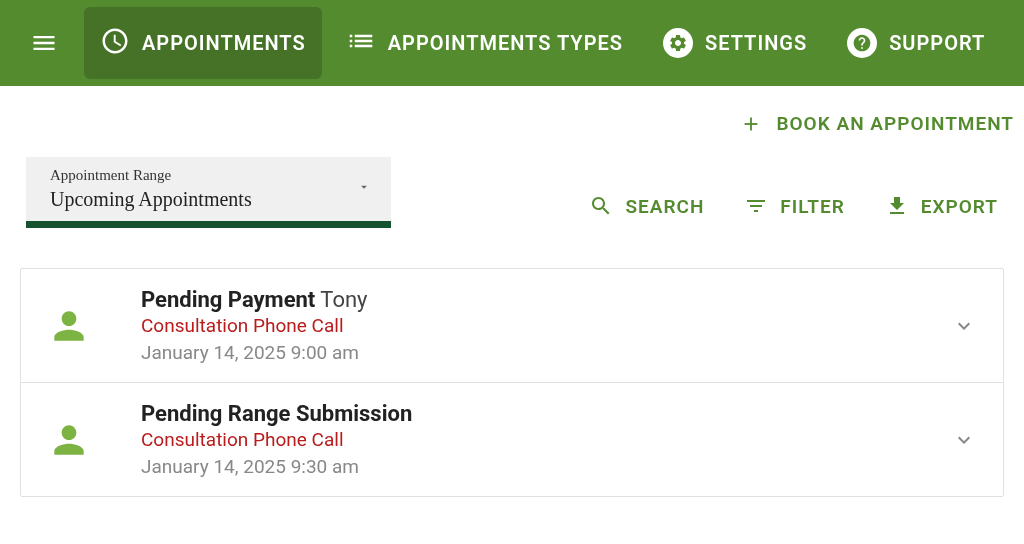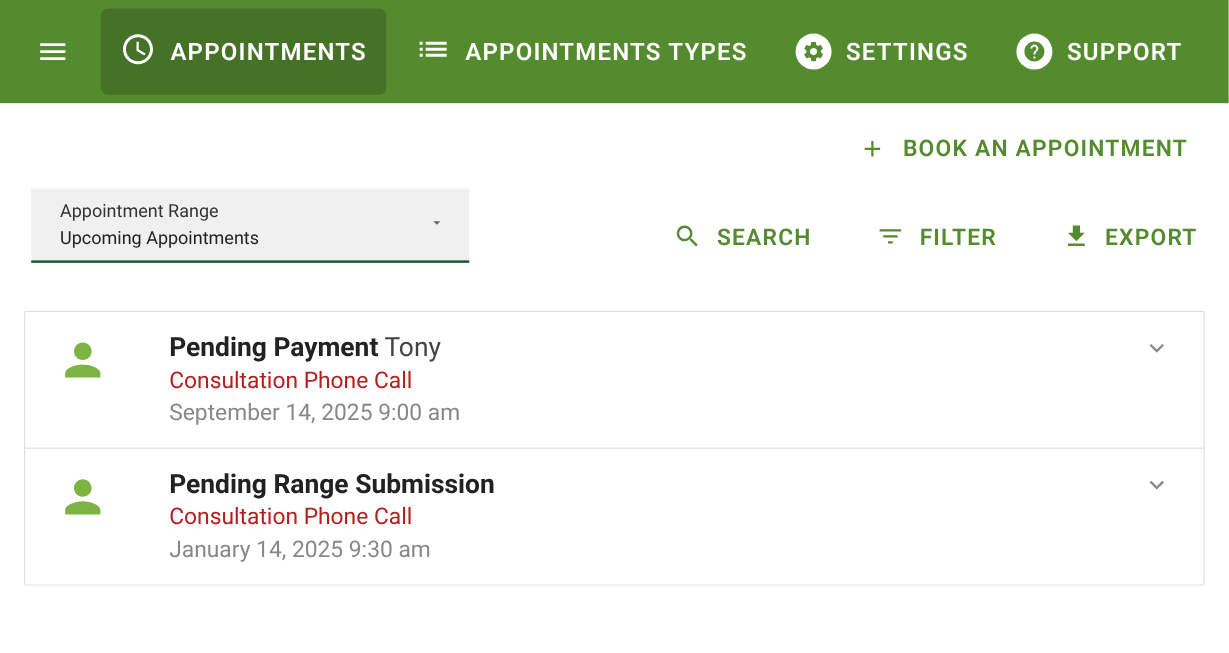--- a/index.html
+++ b/index.html
@@ -61,21 +61,21 @@
     }
     .nav-item .icon-circle svg {
       fill: #558b2f;
     }
     .nav-item svg.flat {
       fill: #fff;
     }
     .toolbar {
       display: flex;
       justify-content: flex-end;
-      padding: 16px 34px 0 26px;
+      padding: 16px 10px 0 26px;
     }
     .book-btn {
       display: flex;
       align-items: center;
       gap: 14px;
       color: #558b2f;
       font-size: 19px;
       font-weight: 600;
       letter-spacing: 1px;
       cursor: pointer;
@@ -85,47 +85,48 @@
       stroke: #558b2f;
     }
     .controls {
       display: flex;
       align-items: flex-end;
       justify-content: space-between;
       padding: 12px 26px 0 26px;
     }
     .range-select {
       background: #f0f0f0;
-      border-bottom: 2px solid #14532d;
+      border-bottom: 7px solid #14532d;
       padding: 10px 50px 10px 24px;
       min-width: 365px;
       position: relative;
       cursor: pointer;
+      font-family: Liberation Serif, serif;
     }
     .range-label {
       font-size: 15px;
       color: #333;
       margin-bottom: 4px;
     }
     .range-value {
-      font-size: 15px;
+      font-size: 20px;
       color: #222;
     }
     .range-chevron {
       position: absolute;
       right: 20px;
       top: 50%;
       transform: translateY(-50%);
     }
     .range-chevron svg {
       fill: #666;
     }
     .action-row {
       display: flex;
-      gap: 54px;
+      gap: 40px;
       padding-bottom: 10px;
     }
     .action-btn {
       display: flex;
       align-items: center;
       gap: 12px;
       color: #558b2f;
       font-size: 19px;
       font-weight: 600;
       letter-spacing: 1px;
@@ -134,21 +135,21 @@
     .action-btn svg {
       fill: #558b2f;
     }
     .list {
       margin: 40px 20px 0 20px;
       border: 1px solid #e0e0e0;
       border-radius: 2px;
     }
     .list-item {
       display: flex;
-      align-items: flex-start;
+      align-items: center;
       padding: 18px 24px;
       border-bottom: 1px solid #e0e0e0;
       cursor: pointer;
     }
     .list-item:last-child {
       border-bottom: none;
     }
     .avatar {
       width: 48px;
       display: flex;
@@ -290,21 +291,21 @@
       <svg width="44" height="44" viewBox="0 0 24 24">
           <path d="M12 12c2.21 0 4-1.79 4-4s-1.79-4-4-4-4 1.79-4 4 1.79 4 4 4zm0 2c-2.67 0-8 1.34-8 4v2h16v-2c0-2.66-5.33-4-8-4z"></path>
         </svg>
     </div>
     <div class="item-content">
       <div class="item-title">
         <span class="status">Pending Payment</span>
         <span class="name">Tony</span>
       </div>
       <div class="item-sub">Consultation Phone Call</div>
-      <div class="item-date">September 14, 2025 9:00 am</div>
+      <div class="item-date">January 14, 2025 9:00 am</div>
     </div>
     <div class="expand">
       <svg width="24" height="24" viewBox="0 0 24 24">
           <path d="M7.41 8.59L12 13.17l4.59-4.58L18 10l-6 6-6-6 1.41-1.41z"></path>
         </svg>
     </div>
   </div>
 
   <div class="list-item">
     <div class="avatar">

